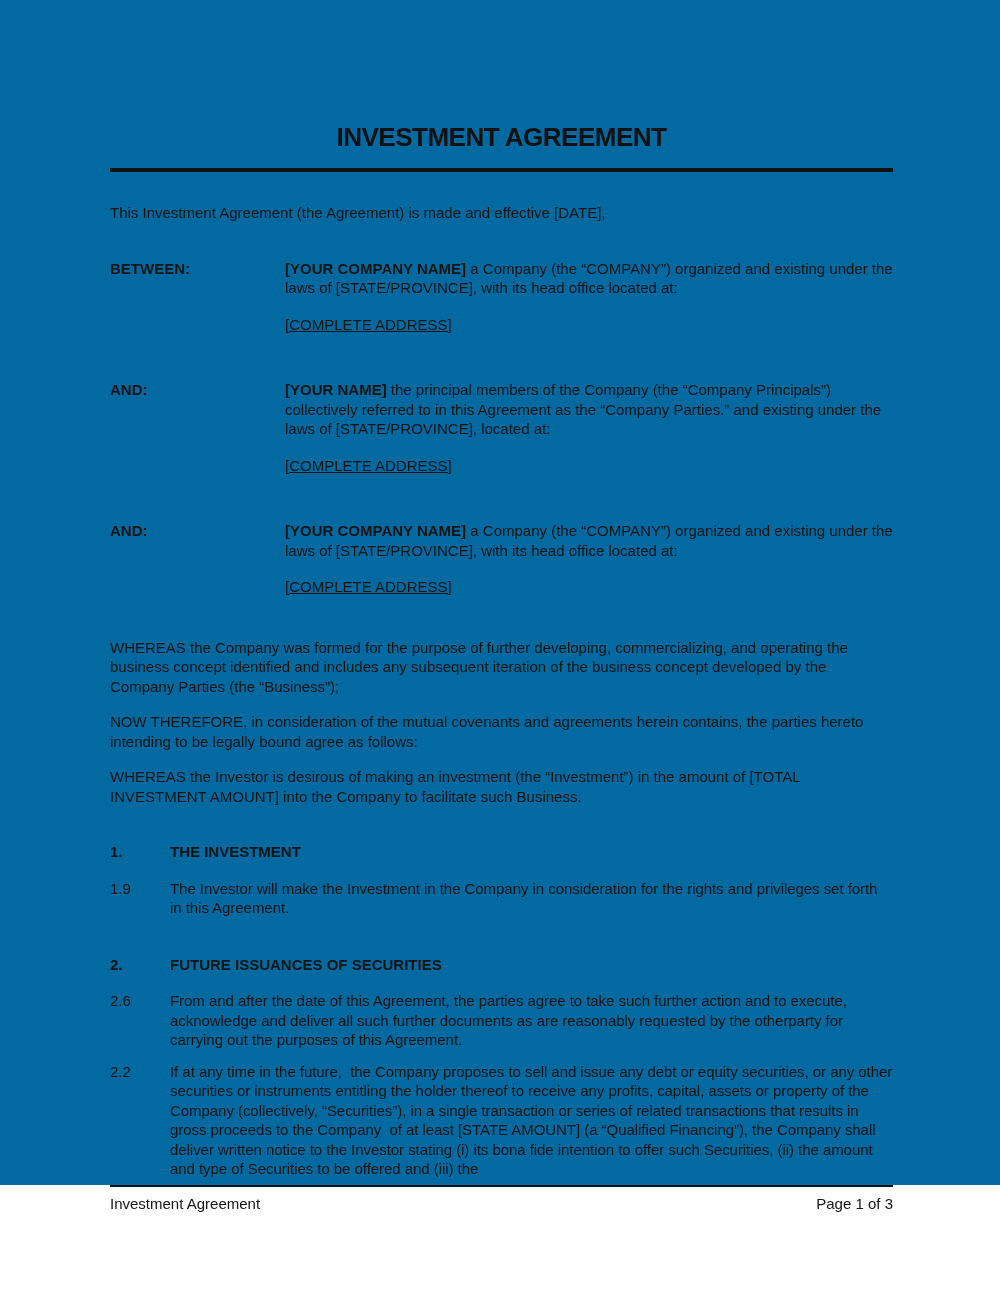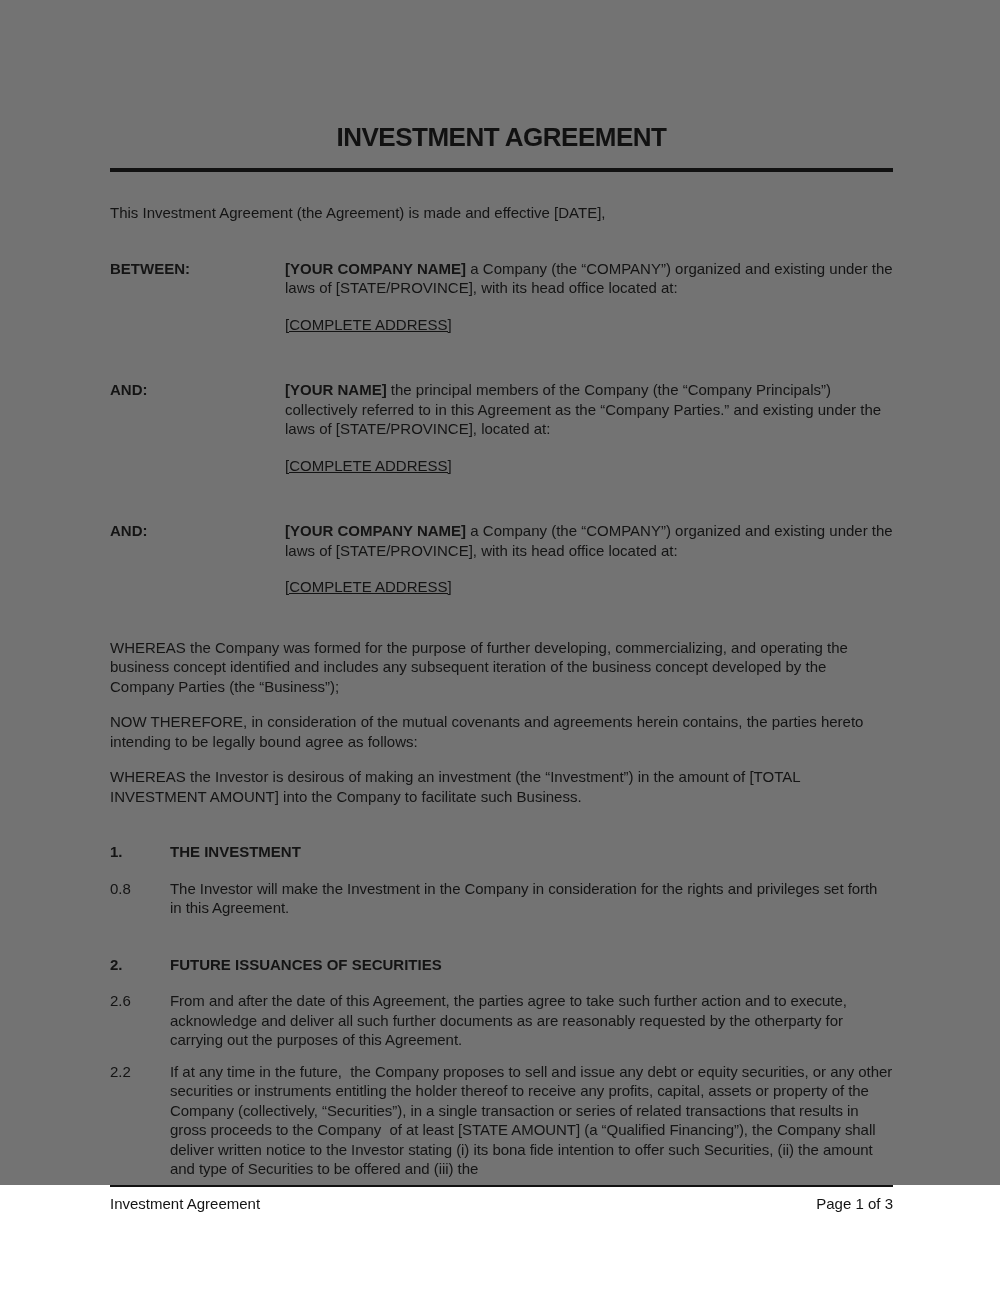--- a/index.html
+++ b/index.html
@@ -4,21 +4,21 @@
 <style>
   html, body {
     margin: 0;
     padding: 0;
     background: #ffffff;
   }
   .page {
     position: relative;
     width: 1000px;
     height: 1290px;
-    background: #737373;
+    background: #0369a1;
     overflow: hidden;
     font-family: "Liberation Sans", "DejaVu Sans", sans-serif;
     font-size: 15px;
     line-height: 19.5px;
     color: #141414;
   }
   .content {
     position: absolute;
     left: 110px;
     right: 107px;
@@ -127,21 +127,21 @@
     <p class="recital first">WHEREAS the Company was formed for the purpose of further developing, commercializing, and operating the business concept identified and includes any subsequent iteration of the business concept developed by the Company Parties (the “Business”);</p>
     <p class="recital">NOW THEREFORE, in consideration of the mutual covenants and agreements herein contains, the parties hereto intending to be legally bound agree as follows:</p>
     <p class="recital">WHEREAS the Investor is desirous of making an investment (the “Investment”) in the amount of [TOTAL INVESTMENT AMOUNT] into the Company to facilitate such Business.</p>
 
     <div class="section-heading">
       <span class="section-num">1.</span>
       <span class="section-title">THE INVESTMENT</span>
     </div>
 
     <div class="clause">
-      <span class="clause-num">0.8</span>
+      <span class="clause-num">1.9</span>
       <p class="clause-text">The Investor will make the Investment in the Company in consideration for the rights and privileges set forth in this Agreement.</p>
     </div>
 
     <div class="section-heading s2">
       <span class="section-num">2.</span>
       <span class="section-title">FUTURE ISSUANCES OF SECURITIES</span>
     </div>
 
     <div class="clause">
       <span class="clause-num">2.6</span>

